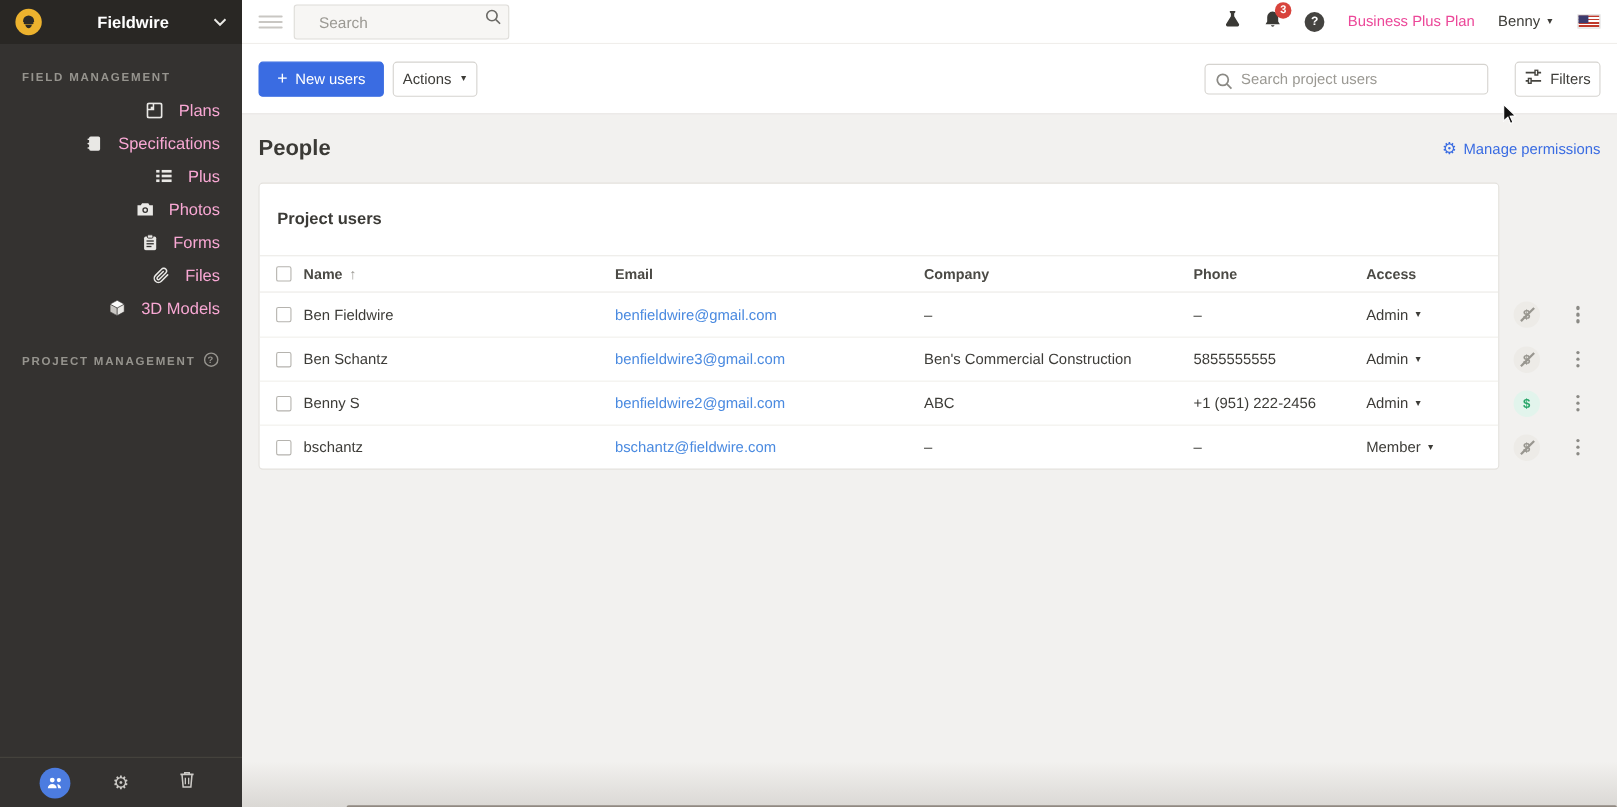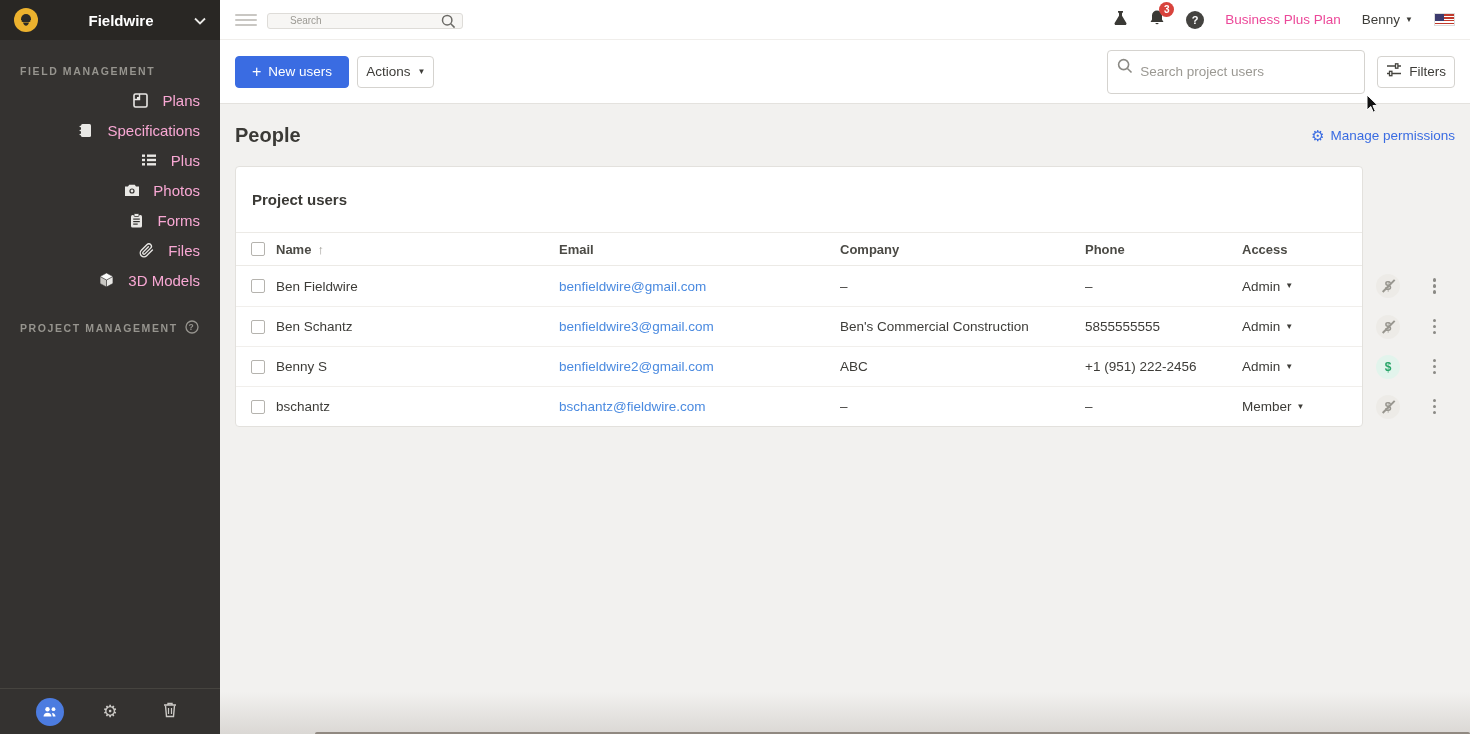--- a/index.html
+++ b/index.html
@@ -21,41 +21,41 @@
   .team-circle { width:28px; height:28px; border-radius:50%; background:#4c7ce0; display:flex; align-items:center; justify-content:center; }
   .gear-glyph { font-size:17px; color:#cccac6; line-height:1; }
 
   
   .main { flex:1; display:flex; flex-direction:column; position:relative; background:#f2f1ef; }
 
   .topbar { height:40px; background:#fff; display:flex; align-items:center; padding:0 15px; border-bottom:1px solid #f0eeeb; }
   .hamburger { width:22px; display:flex; flex-direction:column; gap:3px; margin-right:10px; cursor:pointer; }
   .hamburger span { height:2px; background:#c9c7c3; border-radius:1px; }
   .global-search { position:relative; width:196px; }
-  .global-search input { width:100%; height:16px; background:#f7f6f4; border:1px solid #dedcd8; border-radius:3px; padding:0 30px 0 22px; font-size:10px; color:#3d3c38; font-family:"Liberation Sans", sans-serif; }
+  .global-search input { width:100%; height:32px; background:#f7f6f4; border:1px solid #dedcd8; border-radius:3px; padding:0 30px 0 22px; font-size:14px; color:#3d3c38; font-family:"Liberation Sans", sans-serif; }
   .global-search input::placeholder { color:#9b9993; }
   .global-search .mag { position:absolute; right:7px; top:4px; }
   .topbar-right { margin-left:auto; display:flex; align-items:center; gap:21px; }
   .icon-btn { position:relative; cursor:pointer; display:flex; align-items:center; }
   .badge { position:absolute; top:-7px; right:-9px; min-width:15px; height:15px; border-radius:8px; background:#d8433c; color:#fff; font-size:10px; font-weight:bold; display:flex; align-items:center; justify-content:center; padding:0 3px; }
   .help-circle { width:18px; height:18px; border-radius:50%; background:#444340; color:#fff; font-size:11px; font-weight:bold; display:flex; align-items:center; justify-content:center; }
   .topbar-text { font-size:13.5px; color:#ec4899; cursor:default; }
   .user-menu { font-size:13.5px; color:#3d3c38; cursor:pointer; display:flex; align-items:center; gap:5px; }
   .caret { font-size:8px; color:#3d3c38; line-height:1; }
   .flag { width:21px; height:13px; position:relative; background:repeating-linear-gradient(to bottom,#c0392b 0 1.5px,#fff 1.5px 3px); border:0.5px solid #ddd; cursor:pointer; }
   .flag::before { content:""; position:absolute; left:0; top:0; width:9px; height:6.5px; background:#3c3b6e; }
 
   .toolbar { background:#fff; height:64px; display:flex; align-items:center; padding:0 15px; border-bottom:1px solid #e4e2de; }
   .btn { height:32px; border-radius:4px; font-size:13.5px; display:inline-flex; align-items:center; gap:7px; cursor:pointer; font-family:"Liberation Sans", sans-serif; }
   .btn-primary { background:#3a6ce2; color:#fff; border:1px solid #3a6ce2; padding:0 16px; }
   .btn-plain { background:#fff; color:#3d3c38; border:1px solid #d5d3cf; padding:0 8px; margin-left:8px; }
   .plus { font-size:16px; font-weight:normal; line-height:1; }
   .toolbar-right { margin-left:auto; display:flex; align-items:center; gap:8px; }
   .proj-search { position:relative; width:258px; }
-  .proj-search input { width:100%; height:44px; border:1px solid #d5d3cf; border-radius:4px; background:#fff; padding:0 10px 0 32px; font-size:13.5px; color:#3d3c38; font-family:"Liberation Sans", sans-serif; }
+  .proj-search input { width:100%; height:28px; border:1px solid #d5d3cf; border-radius:4px; background:#fff; padding:0 10px 0 32px; font-size:13.5px; color:#3d3c38; font-family:"Liberation Sans", sans-serif; }
   .proj-search input::placeholder { color:#9b9993; }
   .proj-search .mag { position:absolute; left:10px; top:8px; }
 
   .content { flex:1; padding:0 15px; overflow:hidden; }
   .page-head { height:62px; display:flex; align-items:center; justify-content:space-between; }
   .page-title { font-size:20px; font-weight:bold; color:#3b3a36; }
   .manage-link { display:flex; align-items:center; gap:6px; color:#3a6ce2; font-size:13.5px; cursor:pointer; }
   .manage-link .gear-glyph { color:#3a6ce2; font-size:15px; }
 
   .card { background:#fff; border:1px solid #e3e1dd; border-radius:4px; width:1128px; }
@@ -282,21 +282,21 @@
       <div class="toolbar-right">
         <div class="proj-search">
           <span class="mag">
             <svg width="16" height="16" viewBox="0 0 15 15">
                 <circle cx="6.2" cy="6.2" r="4.7" fill="none" stroke="#8b8a85" stroke-width="1.5"></circle>
                 <line x1="9.8" y1="9.8" x2="13.6" y2="13.6" stroke="#8b8a85" stroke-width="1.5"></line>
               </svg>
           </span>
           <input type="text" placeholder="Search project users" style="">
         </div>
-        <button class="btn btn-plain" style="margin-left:4px;">
+        <button class="btn btn-plain" style="margin-left:16px;">
           <span>
             <svg width="16" height="14" viewBox="0 0 16 14">
                 <line x1="1" y1="3" x2="15" y2="3" stroke="#45443f" stroke-width="1.5"></line>
                 <line x1="1" y1="10.5" x2="15" y2="10.5" stroke="#45443f" stroke-width="1.5"></line>
                 <rect x="9.5" y="0.8" width="2.4" height="4.4" fill="#fff" stroke="#45443f" stroke-width="1.3"></rect>
                 <rect x="3.5" y="8.3" width="2.4" height="4.4" fill="#fff" stroke="#45443f" stroke-width="1.3"></rect>
               </svg>
           </span>
           <span>Filters</span>
         </button>

